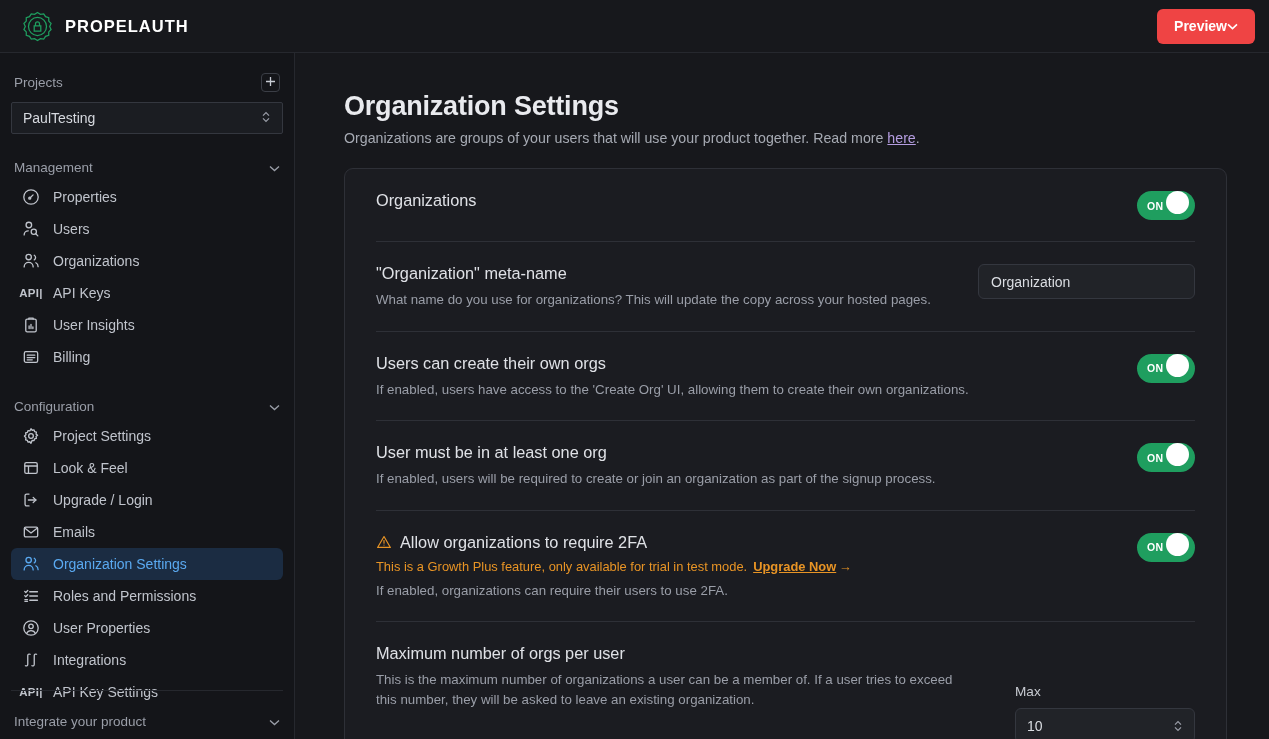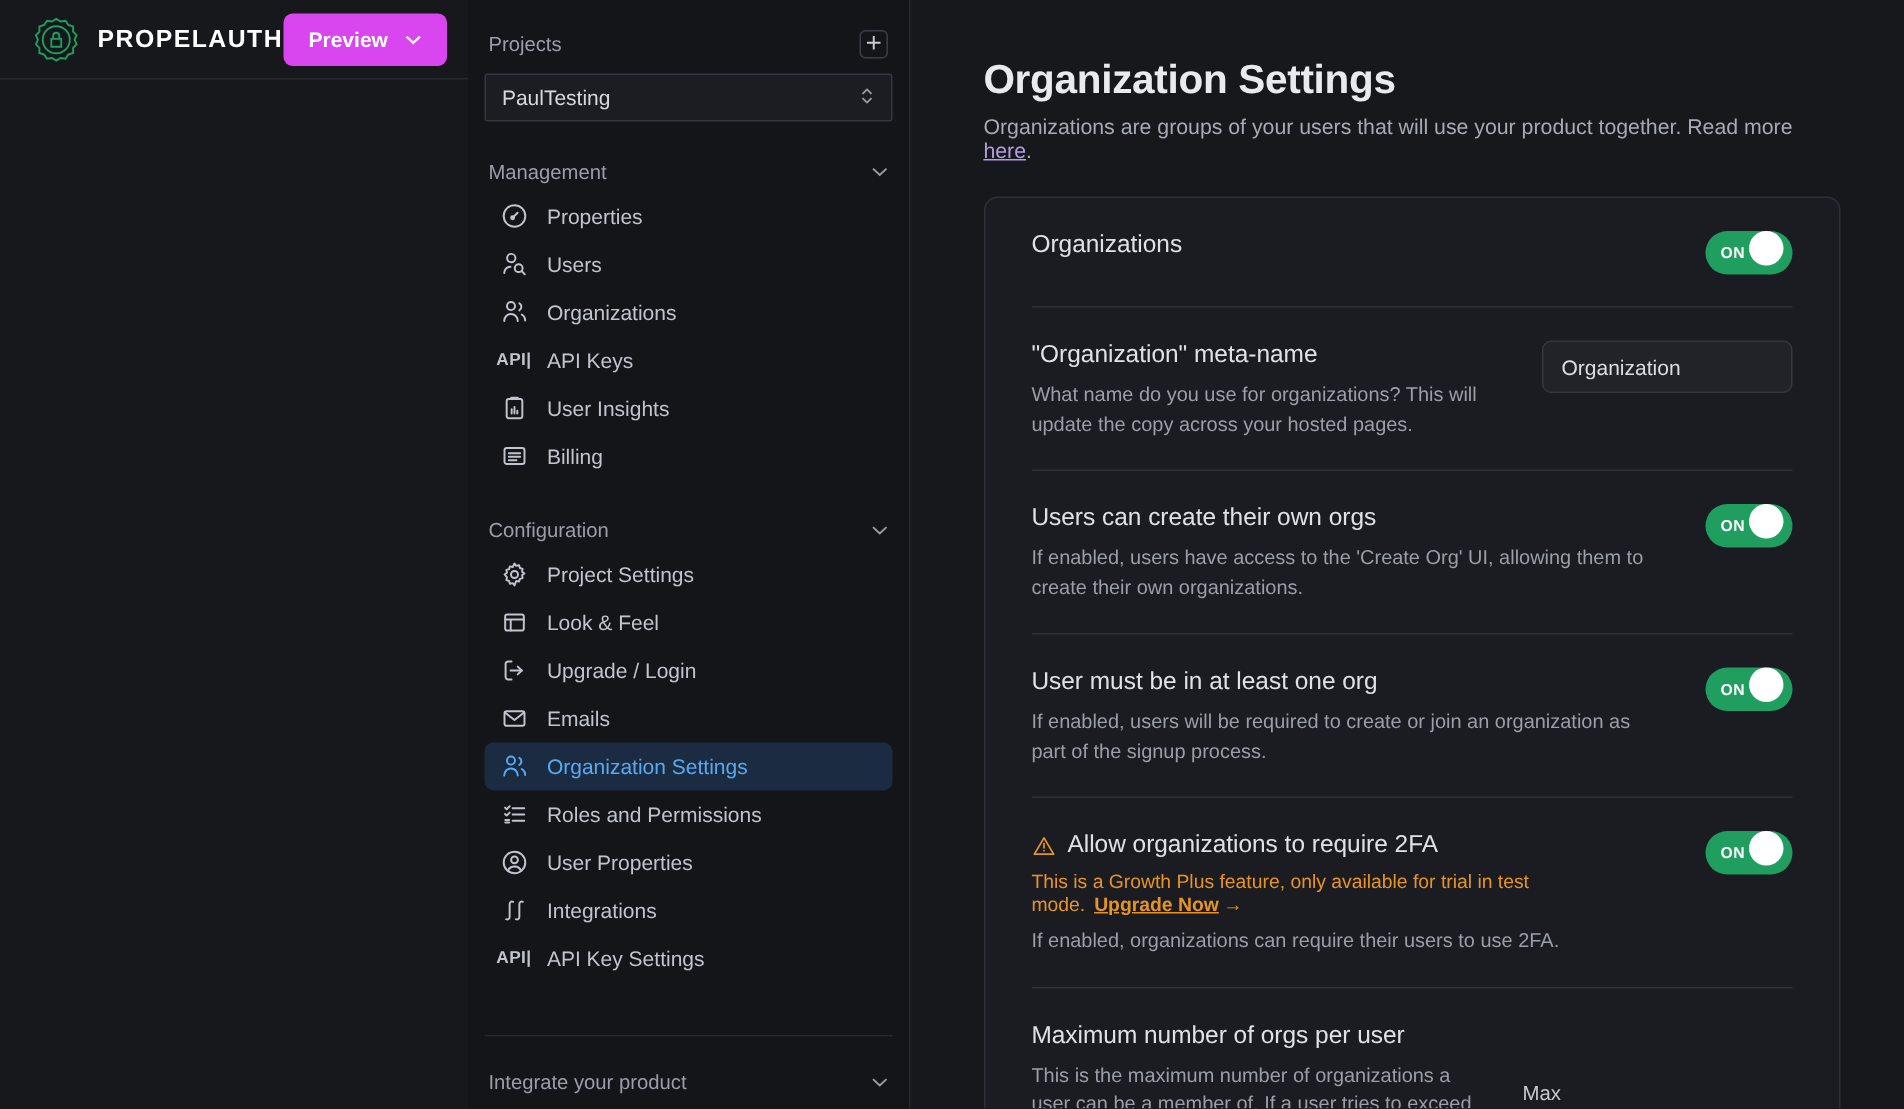--- a/index.html
+++ b/index.html
@@ -2,42 +2,42 @@
 <html><head>
 <meta charset="utf-8">
 <style>
   * { box-sizing: border-box; margin: 0; padding: 0; }
   html, body {
     width: 1269px; height: 739px;
     background: #17181c;
     font-family: "Liberation Sans", sans-serif;
     overflow: hidden;
   }
-  .app { display: flex; width: 1269px; height: 739px; }
+  .app { display: flex; flex-direction: column; width: 1269px; height: 739px; }
 
   
   .topbar {
     height: 53px; min-height: 53px;
     background: #17181c;
     border-bottom: 1px solid #26282e;
     display: flex; align-items: center;
     justify-content: space-between;
     padding: 0 14px 0 22px;
   }
   .brand { display: flex; align-items: center; gap: 12px; }
   .brand-logo { width: 31px; height: 31px; display: block; }
   .brand-name {
     color: #ffffff; font-size: 16.5px; font-weight: bold;
     letter-spacing: 1.0px;
   }
   .preview-btn {
-    background: #d946ef; color: #ffffff;
+    background: #ef4444; color: #ffffff;
     border: none; border-radius: 6px;
     height: 35px; padding: 0 17px;
-    display: flex; align-items: center; gap: 11px;
+    display: flex; align-items: center; 
     font-size: 14px; font-weight: bold;
     font-family: "Liberation Sans", sans-serif;
     cursor: pointer;
   }
   .preview-btn svg { display: block; }
 
   
   .body { display: flex; flex: 1; min-height: 0; }
 
   
@@ -159,21 +159,21 @@
     position: absolute; left: 10px; top: 50%;
     transform: translateY(-50%); letter-spacing: .4px;
   }
   .toggle .knob {
     width: 23px; height: 23px; border-radius: 50%;
     background: #ffffff; margin-left: auto; margin-right: 2px;
   }
 
   
   .text-input {
-    width: 167px; height: 35px;
+    width: 217px; height: 35px;
     background: #212328; border: 1px solid #34373f;
     border-radius: 6px; color: #dadde2;
     font-size: 14px; padding: 0 12px;
     font-family: "Liberation Sans", sans-serif;
   }
   .num-field { display: flex; flex-direction: column; }
   .num-label { color: #c7cad1; font-size: 13.6px; margin-bottom: 9px; margin-top: 40px; }
   .num-wrap {
     width: 180px; height: 35px;
     background: #212328; border: 1px solid #34373f;

